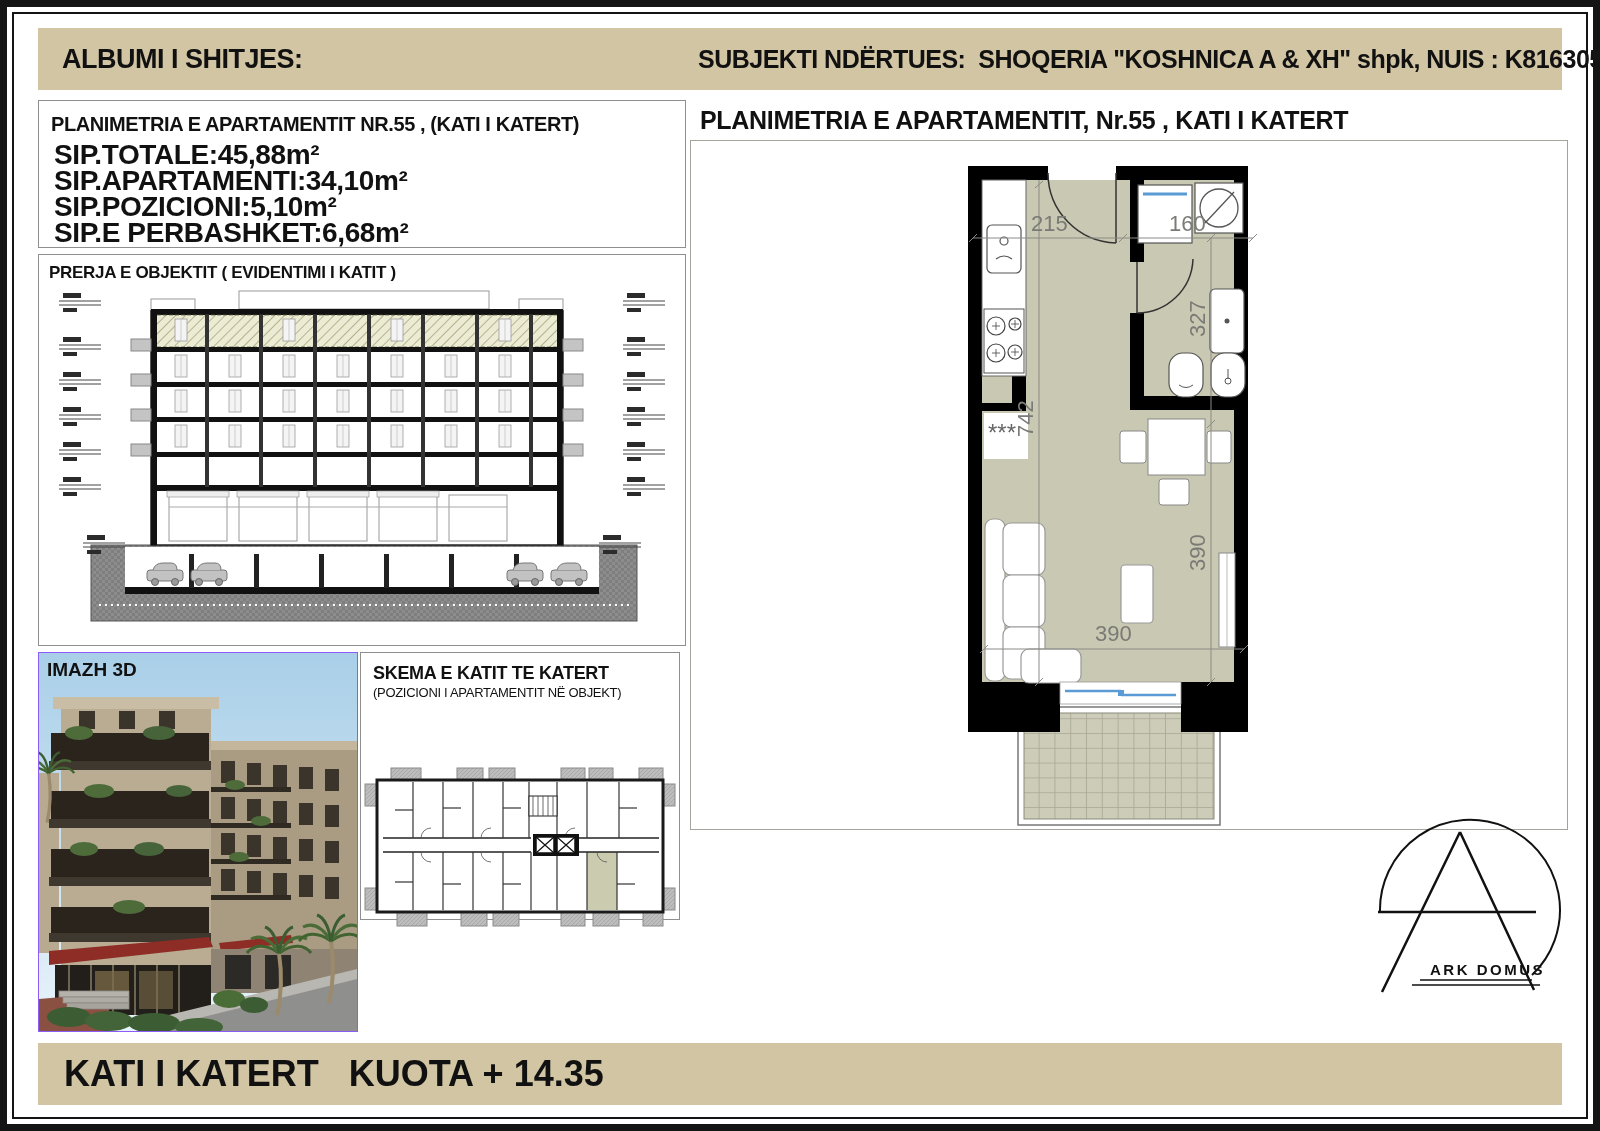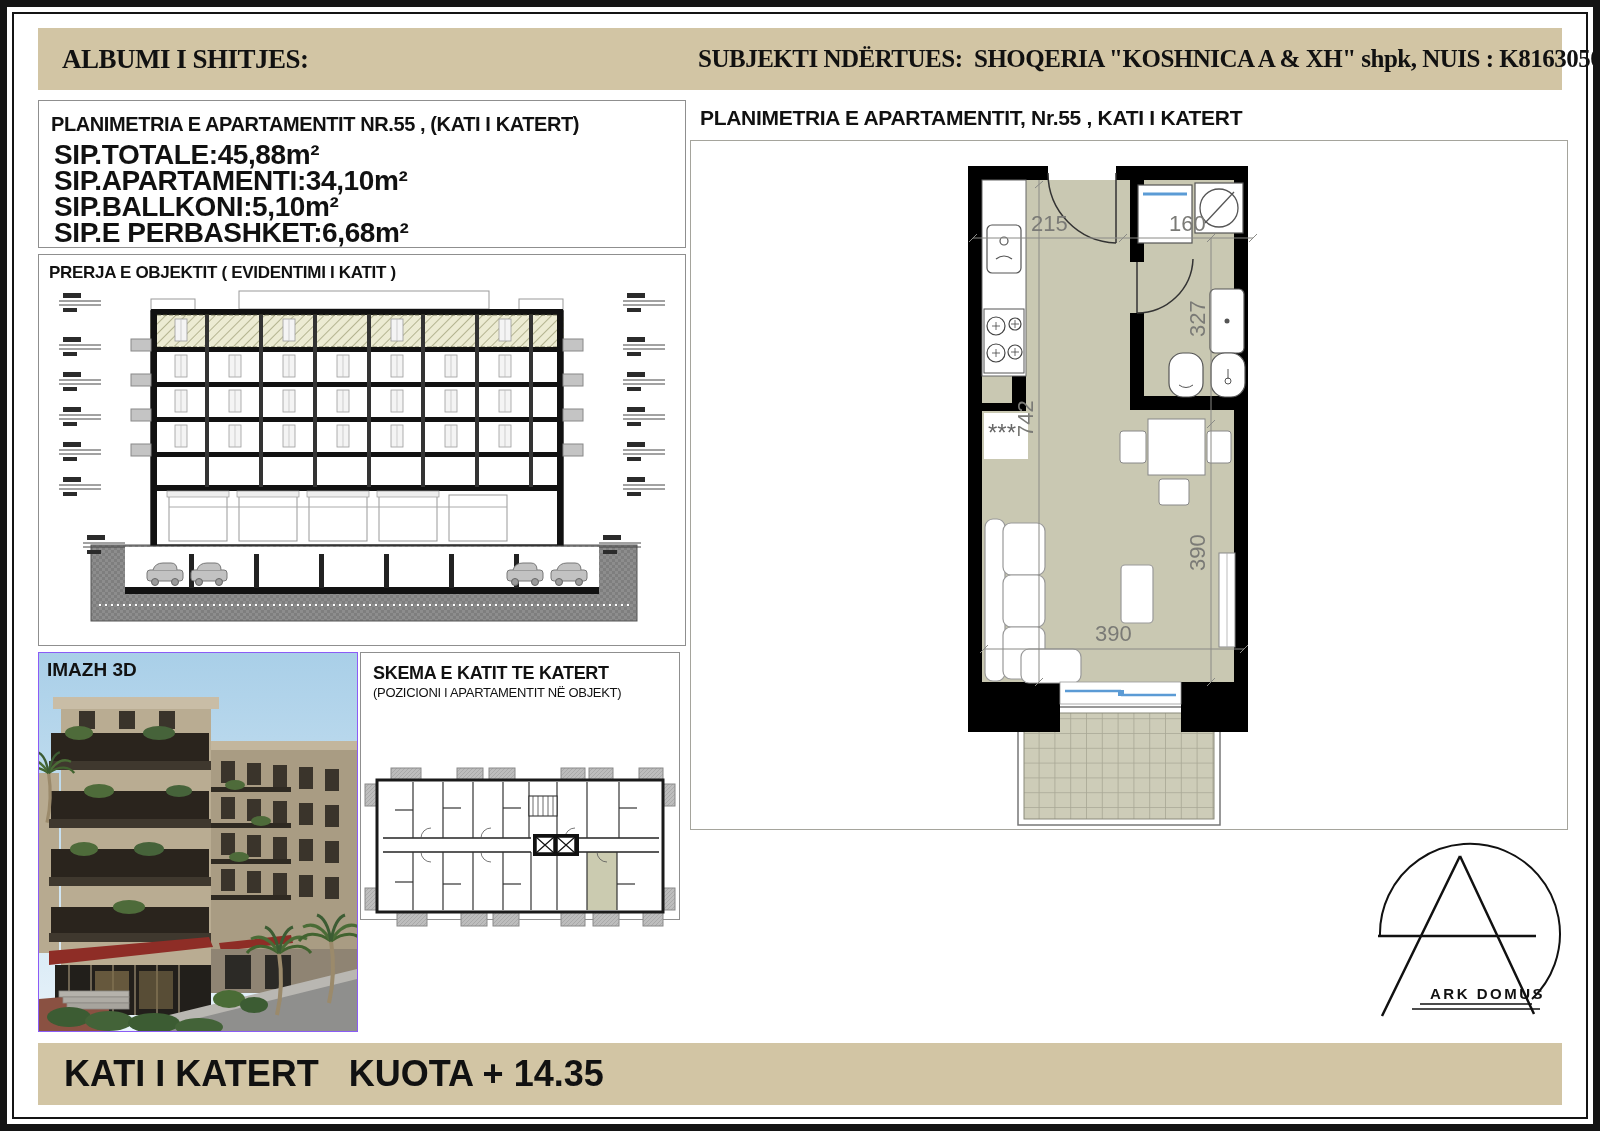--- a/index.html
+++ b/index.html
@@ -1,60 +1,60 @@
 <!DOCTYPE html>
 <html><head>
 <meta charset="utf-8">
 <style>
   html,body{margin:0;padding:0;background:#e8e8e8;}
   .page{position:relative;width:1600px;height:1131px;background:#ffffff;overflow:hidden;
         font-family:"Liberation Sans",sans-serif;color:#111;}
   .outer-frame{position:absolute;inset:0;border:7px solid #141414;pointer-events:none;z-index:50;}
   .inner-frame{position:absolute;left:12px;top:12px;right:12px;bottom:12px;border:2px solid #141414;pointer-events:none;z-index:50;}
   .band{position:absolute;left:38px;width:1524px;height:62px;background:#d2c5a4;}
-  .band.top{top:28px;font-family:Liberation Serif, serif;}
+  .band.top{top:28px;}
   .band.bottom{top:1043px;}
   .band-text{position:absolute;top:50%;transform:translateY(-50%);font-weight:bold;white-space:pre;letter-spacing:-0.5px;}
   .band-left-label{left:24px;font-size:27px;}
   .band-right-label{left:660px;font-size:25px;}
   .footer-label{left:26px;font-size:36px;letter-spacing:0px;}
   .panel{position:absolute;background:#fff;border:1px solid #8f8f8f;box-sizing:border-box;}
   #info-panel{left:38px;top:100px;width:648px;height:148px;padding:12px 12px;}
   #info-title{font-size:20px;font-weight:bold;letter-spacing:-0.4px;margin-bottom:6px;}
   .info-row{font-size:28px;font-weight:bold;letter-spacing:-0.4px;line-height:26px;padding-left:3px;}
   #section-panel{left:38px;top:254px;width:648px;height:392px;}
   .panel-title{font-size:17px;font-weight:bold;letter-spacing:-0.3px;padding:8px 0 0 10px;}
   #image-panel{left:38px;top:652px;width:320px;height:380px;border:1px solid #8b5cf6;}
   #image-label{position:absolute;left:8px;top:6px;font-size:19px;font-weight:bold;z-index:5;}
   #schema-panel{left:360px;top:652px;width:320px;height:268px;}
   #schema-title{font-size:18px;font-weight:bold;letter-spacing:-0.3px;padding:10px 0 0 12px;}
   #schema-subtitle{font-size:13px;letter-spacing:-0.3px;padding:1px 0 0 12px;}
-  #plan-title{position:absolute;left:700px;top:106px;font-size:21px;font-weight:bold;letter-spacing:-0.3px;}
+  #plan-title{position:absolute;left:700px;top:106px;font-size:25px;font-weight:bold;letter-spacing:-0.3px;}
   #plan-panel{left:690px;top:140px;width:878px;height:690px;border:1px solid #a5a49c;}
-  #logo-box{position:absolute;left:1372px;top:836px;width:200px;height:185px;}
+  #logo-box{position:absolute;left:1372px;top:812px;width:200px;height:185px;}
   svg{display:block;}
   text{font-family:"Liberation Sans",sans-serif;}
 </style>
 </head>
 <body>
 
 <div class="page">
   <div class="outer-frame"></div>
   <div class="inner-frame"></div>
 
   <div class="band top">
     <div class="band-text band-left-label">ALBUMI I SHITJES:</div>
     <div class="band-text band-right-label">SUBJEKTI NDËRTUES:  SHOQERIA "KOSHNICA A &amp; XH" shpk, NUIS : K81630502E</div>
   </div>
 
   <div class="panel" id="info-panel">
     <div id="info-title">PLANIMETRIA E APARTAMENTIT NR.55 , (KATI I KATERT)</div>
     <div class="info-row">SIP.TOTALE:45,88m²</div>
     <div class="info-row">SIP.APARTAMENTI:34,10m²</div>
-    <div class="info-row">SIP.BALLKONI:5,10m²</div>
+    <div class="info-row">SIP.POZICIONI:5,10m²</div>
     <div class="info-row">SIP.E PERBASHKET:6,68m²</div>
   </div>
 
   <div class="panel" id="section-panel">
     <div class="panel-title">PRERJA E OBJEKTIT ( EVIDENTIMI I KATIT )</div>
     <svg width="646" height="360" viewBox="0 0 646 360">
       <defs>
         <pattern id="hatchP" width="7" height="7" patternTransform="rotate(45)" patternUnits="userSpaceOnUse">
           <rect width="7" height="7" fill="#ecebd3"></rect>
             <line x1="0" y1="0" x2="0" y2="7" stroke="#8f8f63" stroke-width="1.2"></line>

